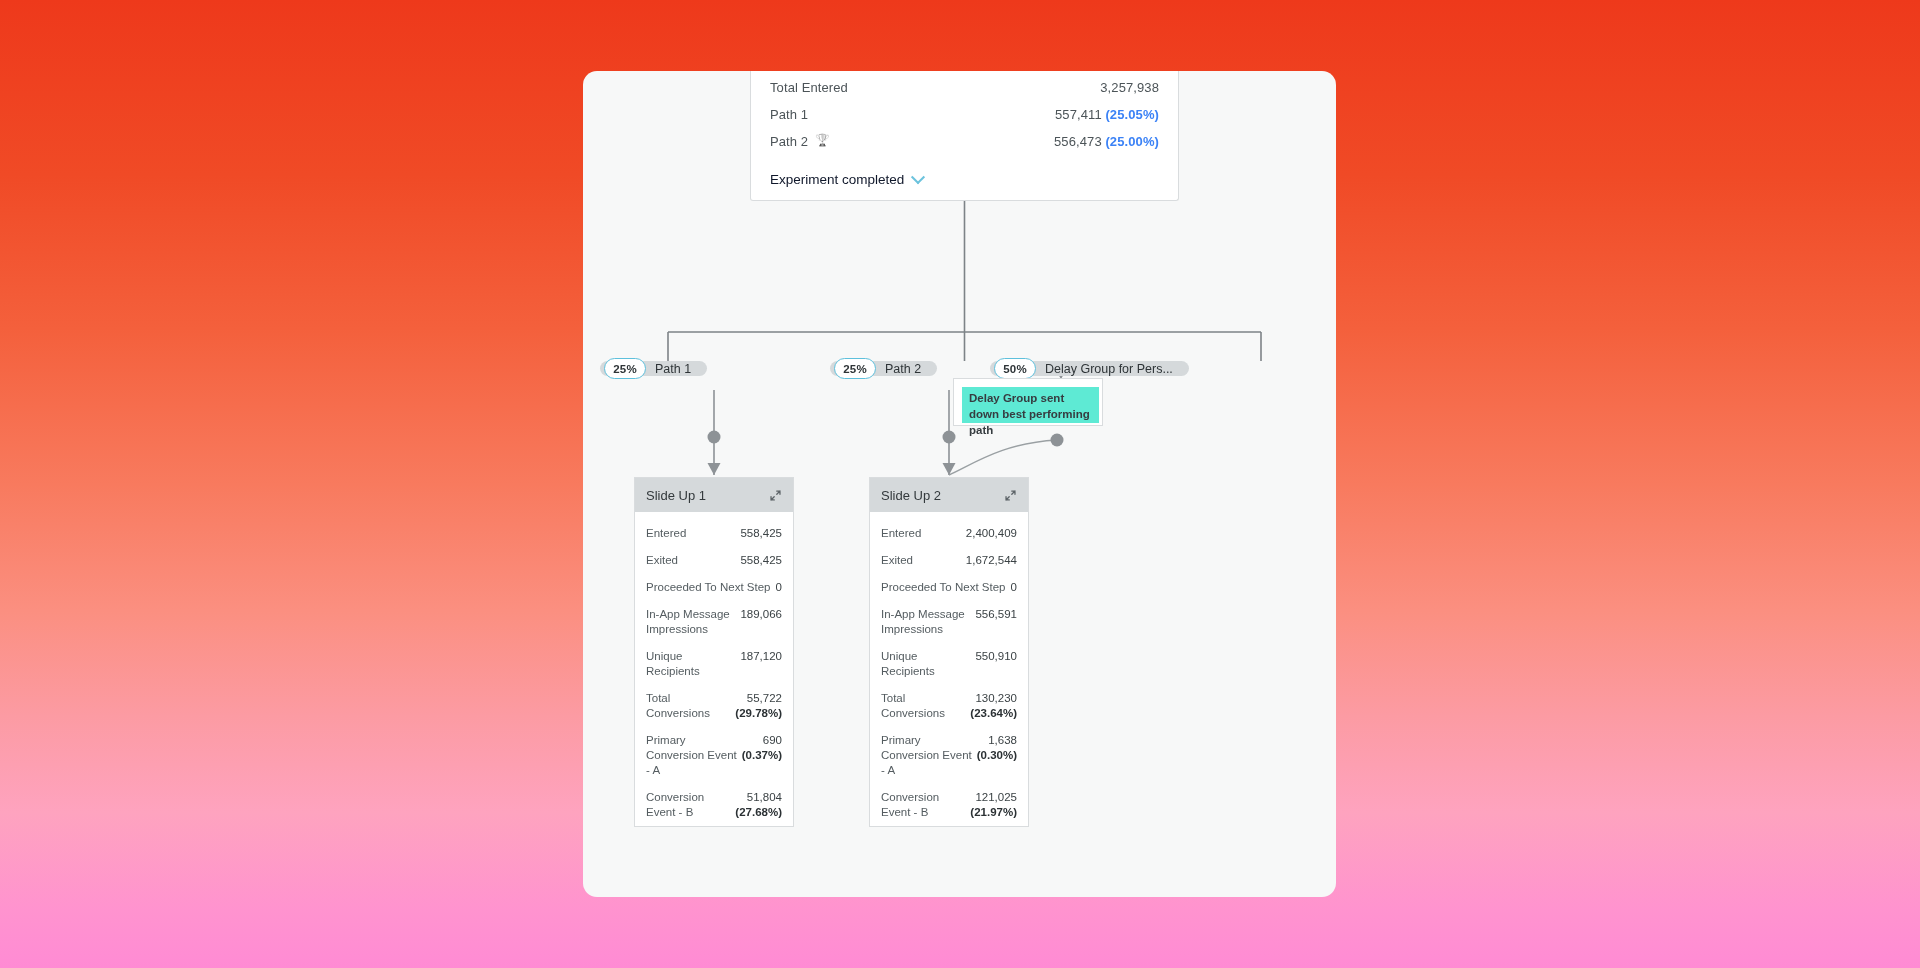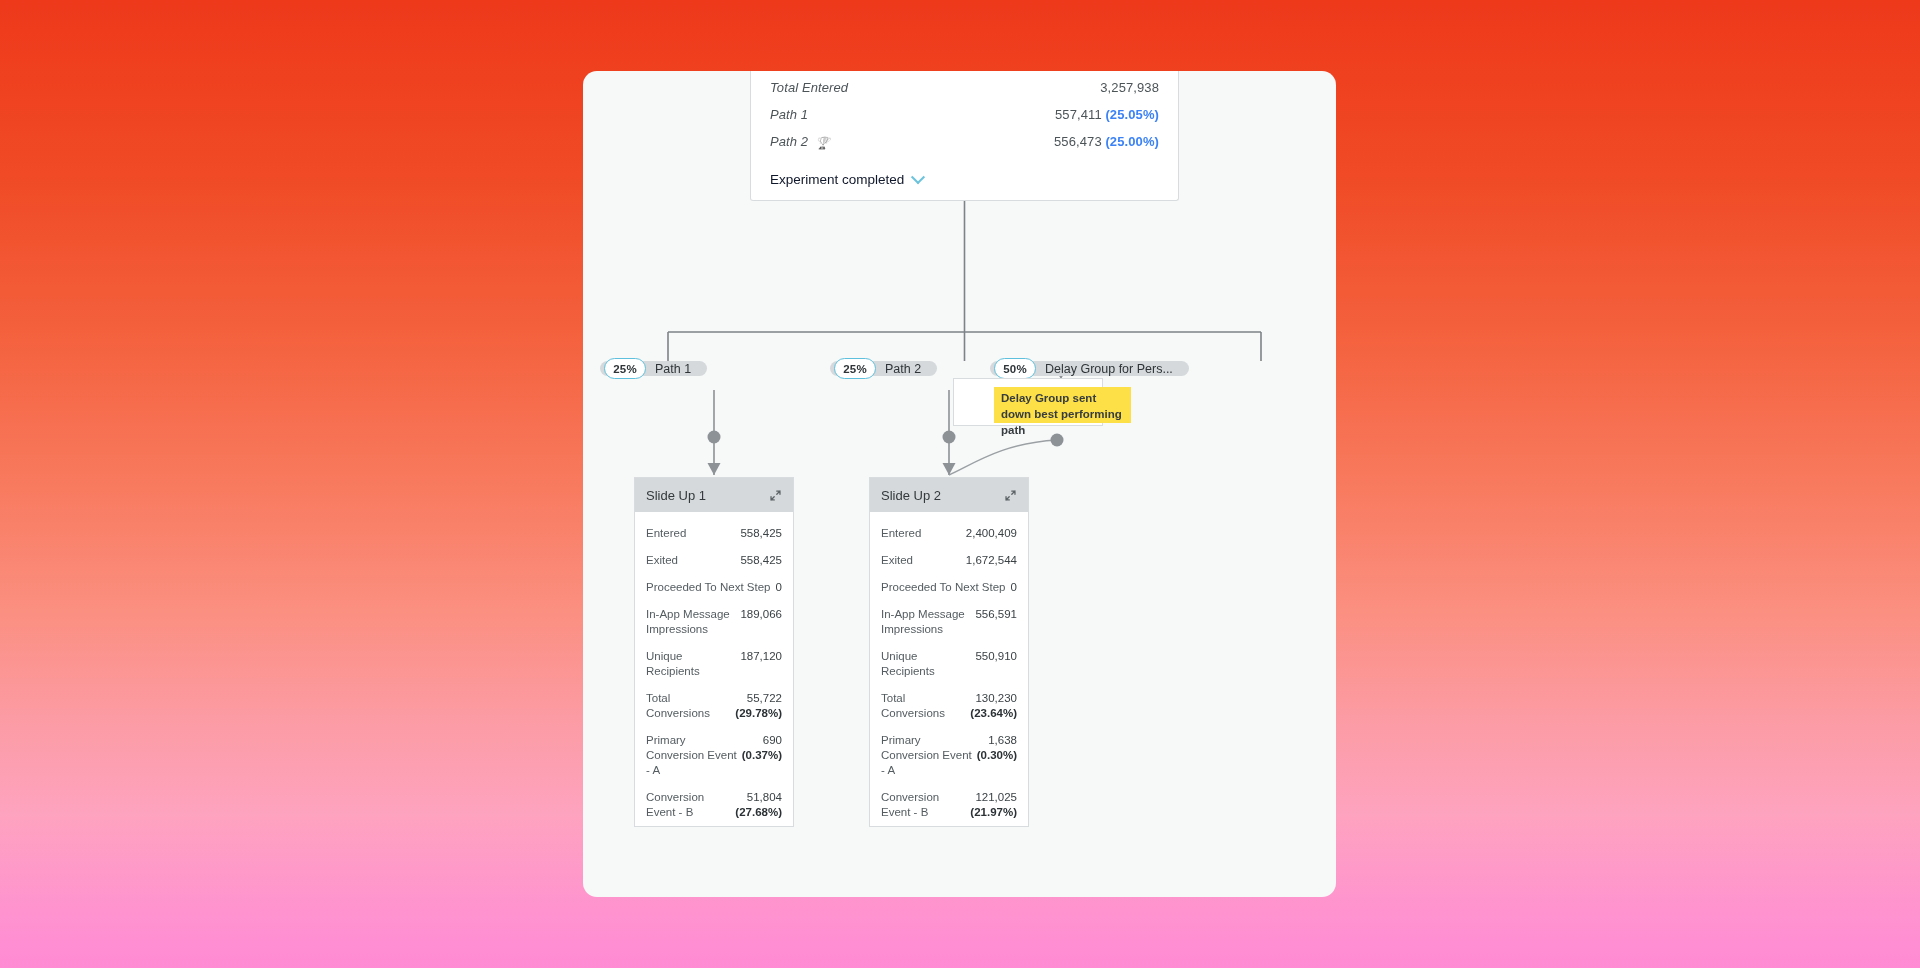--- a/index.html
+++ b/index.html
@@ -44,21 +44,21 @@
     border: 1px solid #D9DCDE;
     border-top: none;
     border-radius: 0 0 3px 3px;
     padding: 13px 19px 0 19px;
   }
   .sum-row {
     display: flex; align-items: center; justify-content: space-between;
     height: 27px;
     font-size: 13px; color: #4C5458; letter-spacing: .1px;
   }
-  .sum-label { display: flex; align-items: flex-end; gap: 7px; font-style: italic; }
+  .sum-label { display: flex; align-items: flex-start; gap: 7px; }
   .sum-val { color: #4C5458; font-size: 13px; white-space: nowrap; }
   .sum-val b { color: #3b82f6; font-weight: 700; }
   .trophy { font-size: 12px; line-height: 1; filter: grayscale(1) contrast(1.5); }
 
   #experiment-status {
     display: flex; align-items: center; gap: 9px;
     margin-top: 17px;
     font-size: 13.5px; font-weight: 400; color: #0f172a;
     cursor: pointer; width: max-content;
   }
@@ -98,23 +98,23 @@
   
   #delay-note {
     position: absolute; left: 370px; top: 307px;
     width: 150px; height: 48px;
     background: #FFFFFF;
     border: 1px solid #D9DCDE;
   }
   #delay-note-inner {
     position: absolute; left: 8px; top: 8px;
     width: 137px; height: 36px;
-    background: #fde047;
+    background: #5eead4;
     padding: 3px 7px;
-    font-size: 11.5px; font-weight: 700; color: #363C40; line-height: 16px; margin-left: 32px;
+    font-size: 11.5px; font-weight: 700; color: #363C40; line-height: 16px;
   }
 
   
   .stat-card {
     position: absolute; top: 406px;
     width: 160px;
     background: #FFFFFF;
     border: 1px solid #D9DCDE;
   }
   #card-1 { left: 51px; }

